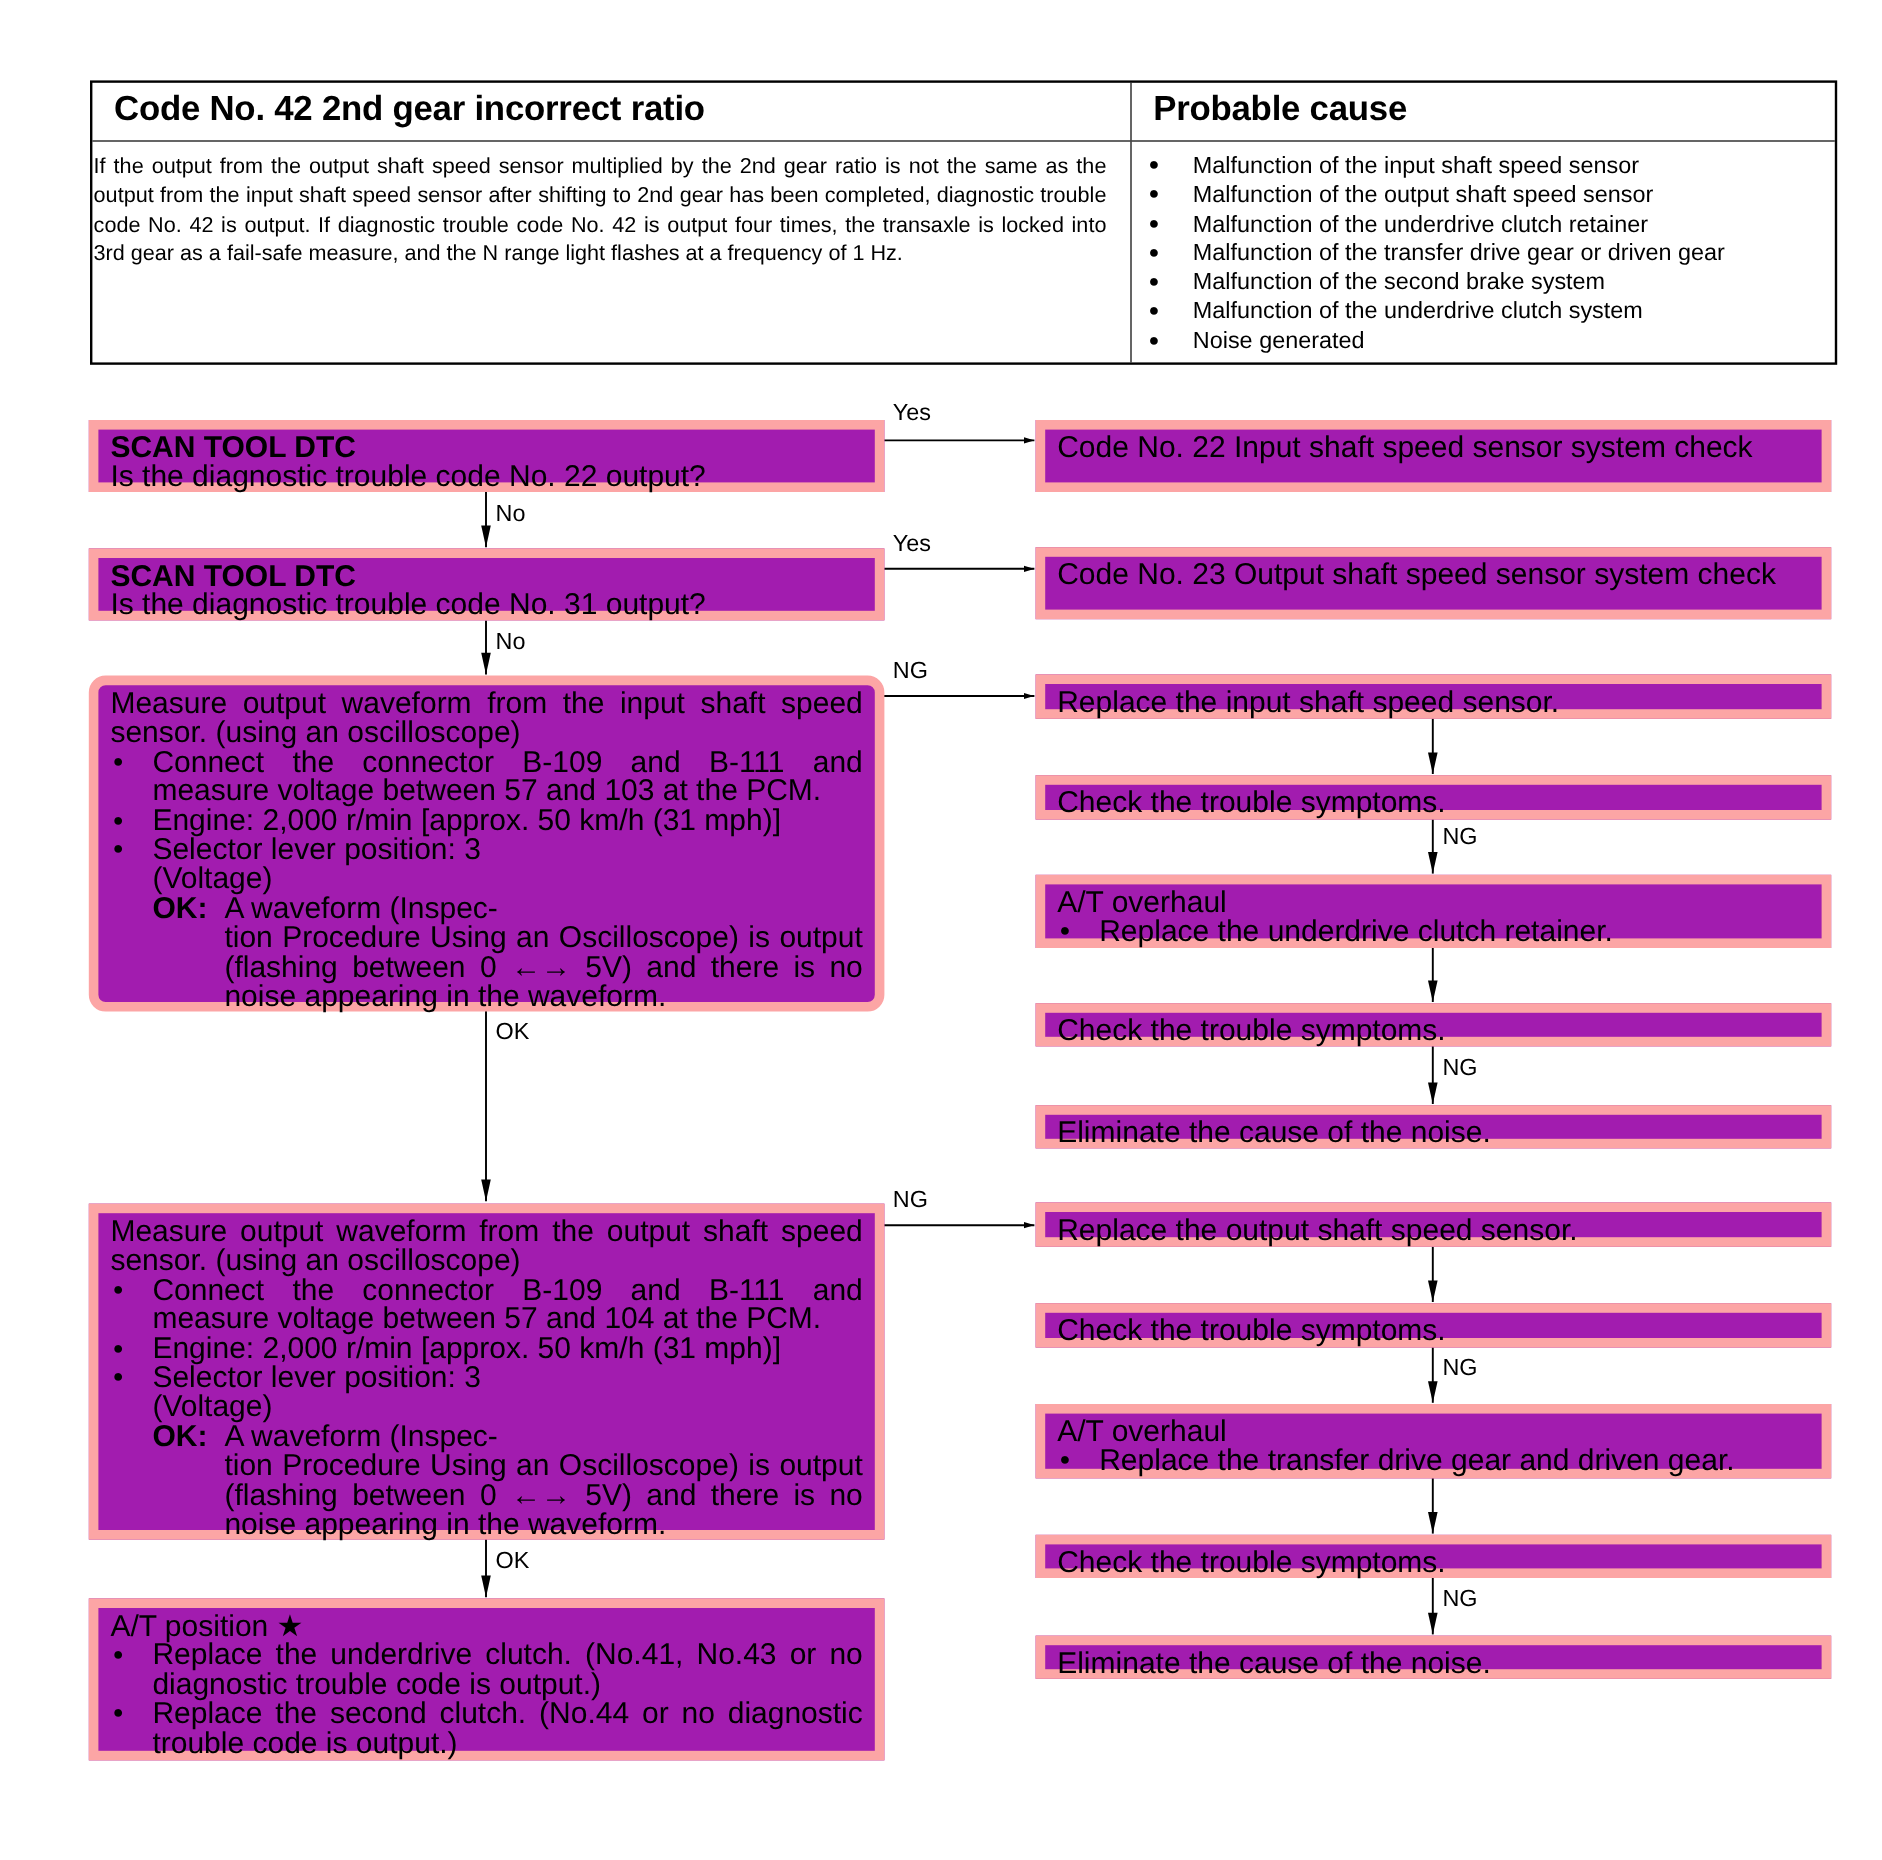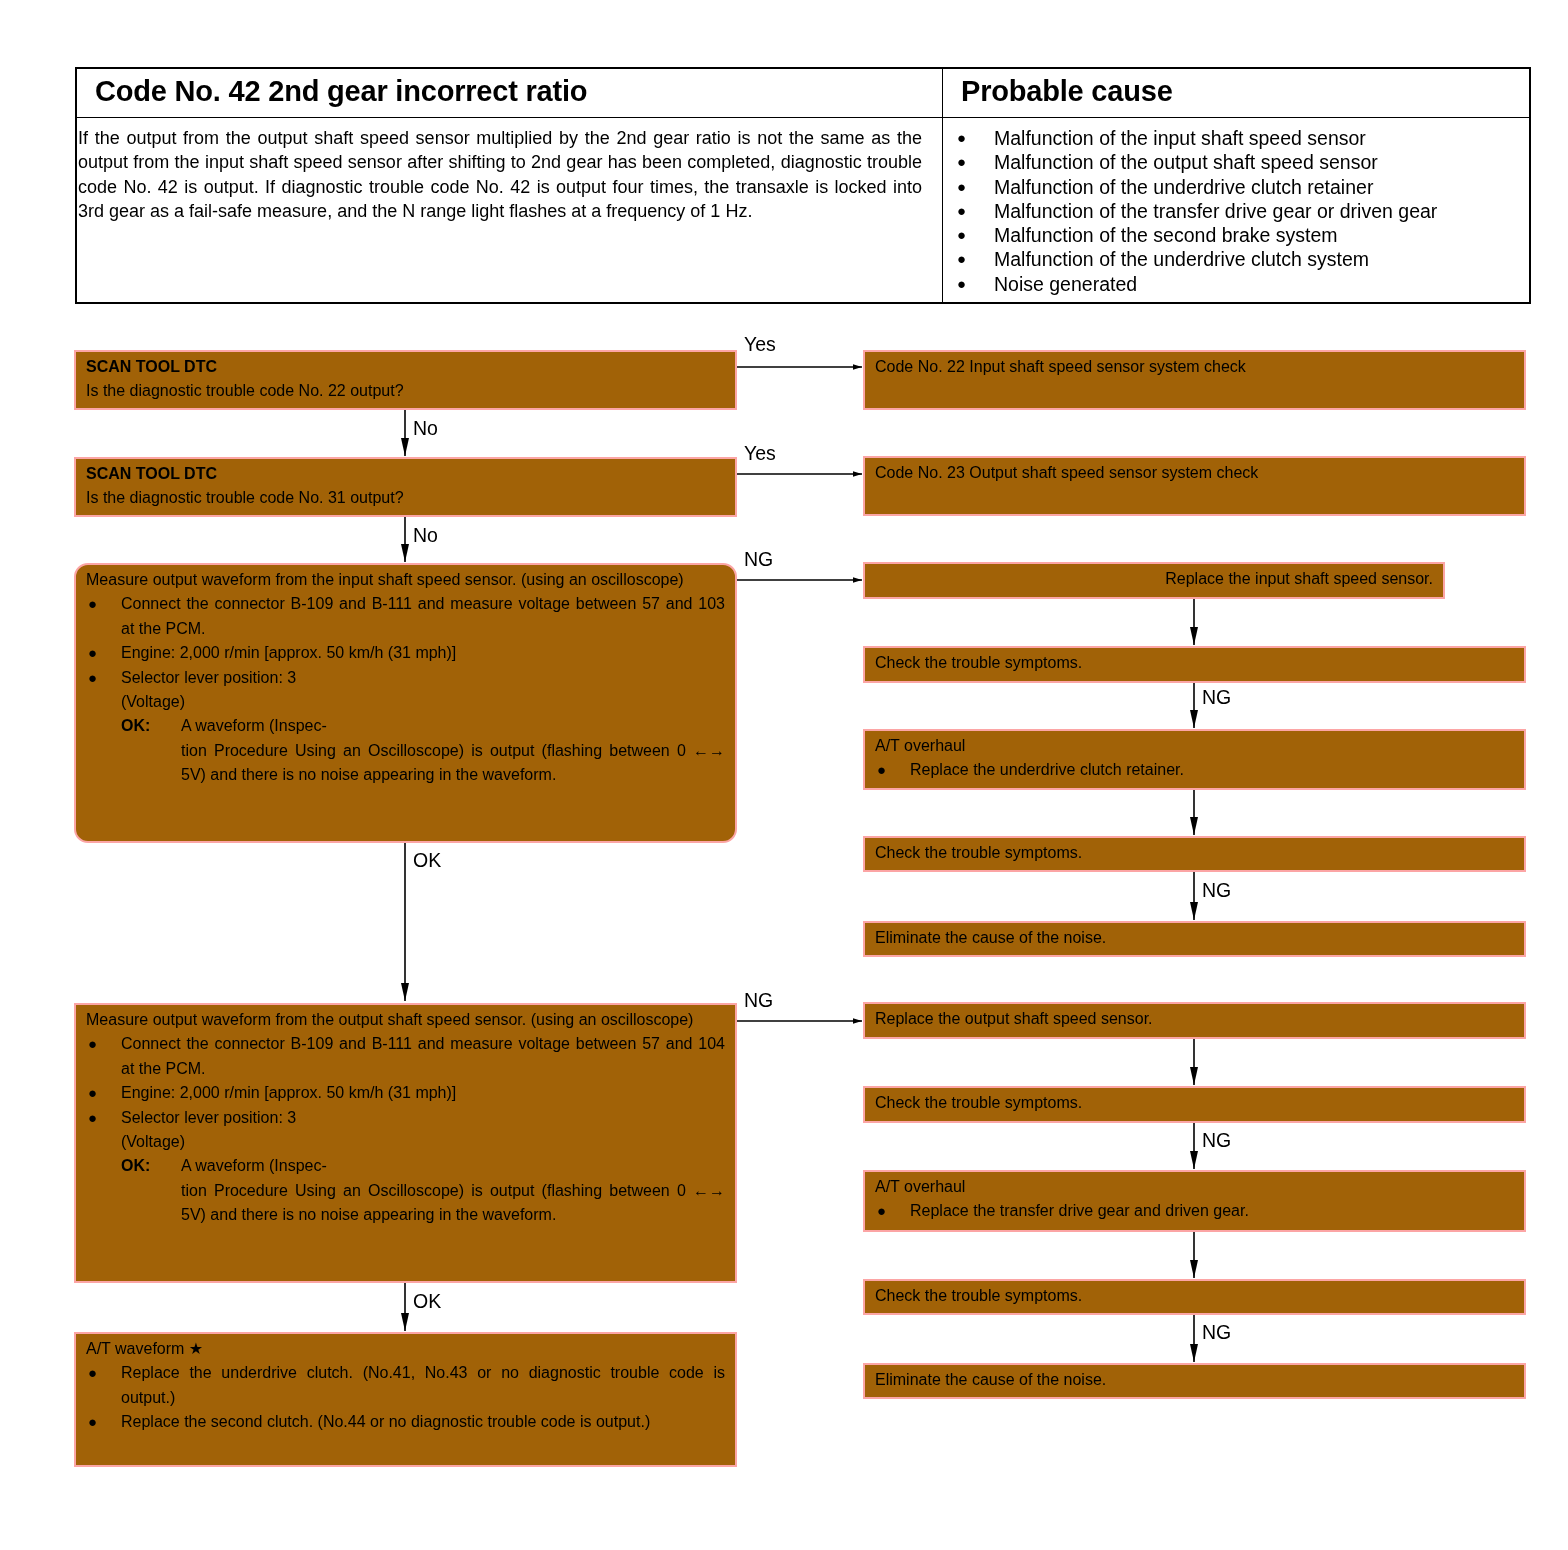--- a/index.html
+++ b/index.html
@@ -11,22 +11,22 @@
   .hdr-col-left { position: absolute; left: 0; top: 0; width: 866px; height: 100%;
                   border-right: 1px solid #000; box-sizing: border-box; }
   .hdr-col-right { position: absolute; left: 866px; top: 0; right: 0; height: 100%; }
   .hdr-title { height: 49px; border-bottom: 1px solid #000; box-sizing: border-box;
                font-weight: bold; font-size: 29px; padding: 6px 0 0 18px; letter-spacing: -0.2px; }
   .hdr-body { font-size: 18px; line-height: 24.3px; padding: 8px 20px 0 1px; text-align: justify; }
   .bul-list { list-style: none; margin: 0; padding: 8px 0 0 14px; font-size: 19.5px; line-height: 24.3px; }
   .bul-list li { position: relative; padding-left: 37px; white-space: nowrap; }
   .bul-list li::before { content: "●"; position: absolute; left: 0; top: 0; font-size: 15px; }
   
-  .box { position: absolute; border: 2px solid #fca5a5; box-sizing: border-box; background: #a16207;
-         font-size: 16px; line-height: 24.4px; padding: 3px 10px 0 10px; }
+  .box { position: absolute; border: 8px solid #fca5a5; box-sizing: border-box; background: #a21caf;
+         font-size: 25px; line-height: 24.4px; padding: 3px 10px 0 10px; }
   .box .b { font-weight: bold; }
   .box .just { text-align: justify; }
   .box ul { list-style: none; margin: 0; padding: 0; }
   .box ul li { position: relative; padding-left: 35px; text-align: justify; }
   .box ul li::before { content: "●"; position: absolute; left: 2px; top: 0; font-size: 15px; }
   .ind { padding-left: 35px; }
   .okrow { display: flex; padding-left: 35px; }
   .okrow .oklbl { font-weight: bold; width: 60px; flex: none; }
   .okrow .oktxt { flex: 1; text-align: justify; }
   .lbl { position: absolute; font-size: 19.5px; line-height: 22px; }
@@ -140,35 +140,35 @@
   <div class="okrow">
     <span class="oklbl">OK:</span>
     <span class="oktxt">
       <span style="display:block">A waveform (Inspec-</span>
       <span style="display:block">tion Procedure Using an Oscilloscope) is output (flashing between 0 ←→ 5V) and there is no noise appearing in the waveform.</span>
     </span>
   </div>
 </div>
 
 <div class="box" style="left:74px; top:1332px; width:663px; height:135px;">
-  <div>A/T waveform ★</div>
+  <div>A/T position ★</div>
   <ul>
     <li>Replace the underdrive clutch. (No.41, No.43 or no diagnostic trouble code is output.)</li>
     <li>Replace the second clutch. (No.44 or no diagnostic trouble code is output.)</li>
   </ul>
 </div>
 
 <div class="box" style="left:863px; top:350px; width:663px; height:60px;">
   <div>Code No. 22 Input shaft speed sensor system check</div>
 </div>
 <div class="box" style="left:863px; top:456px; width:663px; height:60px;">
   <div>Code No. 23 Output shaft speed sensor system check</div>
 </div>
 
-<div class="box" style="left:863px; top:562px; width:582px; height:37px;text-align:right;">
+<div class="box" style="left:863px; top:562px; width:663px; height:37px;">
   <div>Replace the input shaft speed sensor.</div>
 </div>
 <div class="box" style="left:863px; top:646px; width:663px; height:37px;">
   <div>Check the trouble symptoms.</div>
 </div>
 <div class="box" style="left:863px; top:729px; width:663px; height:61px;">
   <div>A/T overhaul</div>
   <ul>
       <li>Replace the underdrive clutch retainer.</li>
     </ul>

